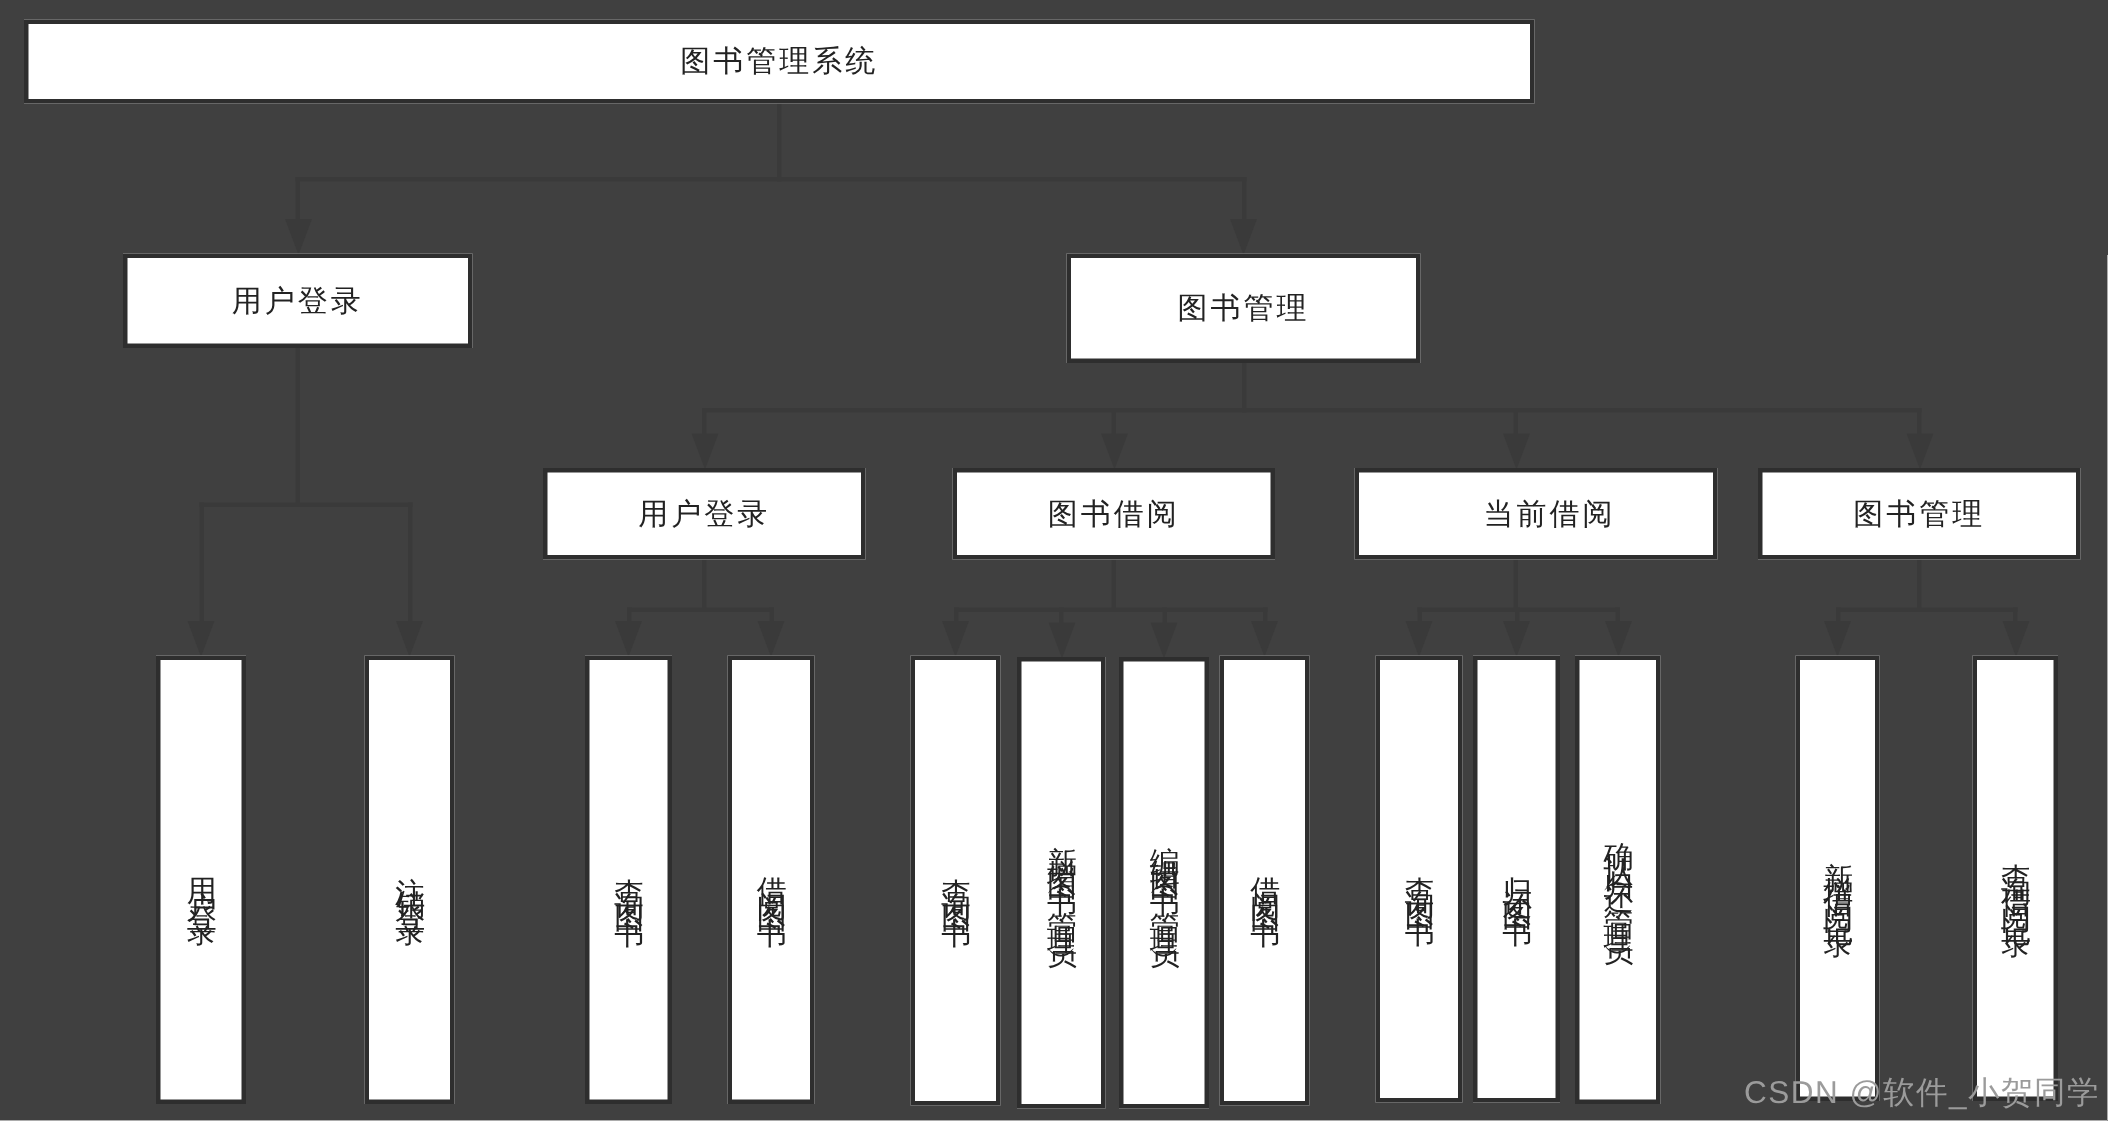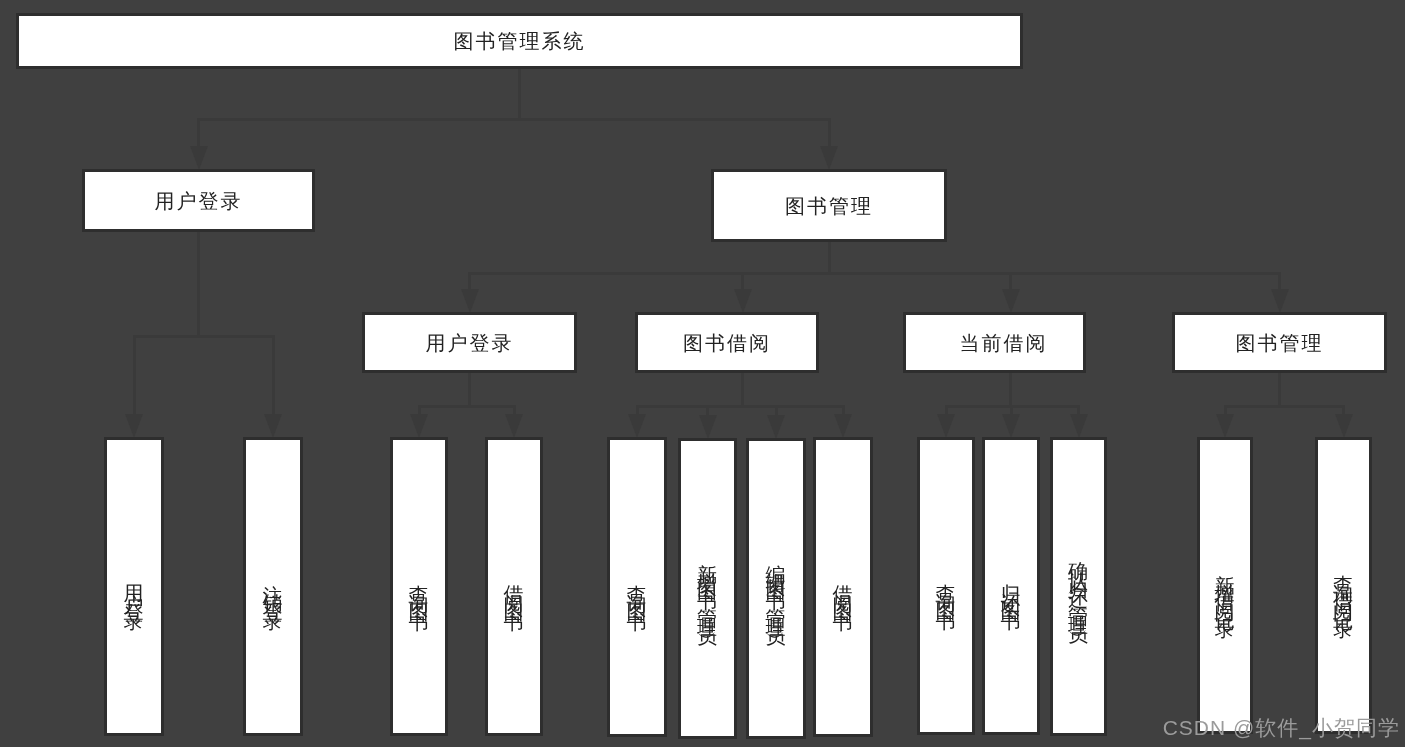--- a/index.html
+++ b/index.html
@@ -112,22 +112,22 @@
       <div class="line" style="left: 1223.5px; top: 405px; width: 3px; height: 10px;"></div>
       <div class="arrowhead" style="left: 1216px; top: 414px;"></div>
       <div class="line" style="left: 1342px; top: 405px; width: 3px; height: 10px;"></div>
       <div class="arrowhead" style="left: 1334.5px; top: 414px;"></div>
     </div>
   <div id="node-layer">
       <div class="node h" style="left: 16px; top: 13px; width: 1007px; height: 56px;">图书管理系统</div>
       <div class="node h" style="left: 82px; top: 169px; width: 233px; height: 63px;">用户登录</div>
       <div class="node h" style="left: 711px; top: 169px; width: 236px; height: 73px;">图书管理</div>
       <div class="node h" style="left: 362px; top: 312px; width: 215px; height: 61px;">用户登录</div>
-      <div class="node h" style="left: 635px; top: 312px; width: 184px; height: 61px;">图书借阅</div>
-      <div class="node h" style="left: 903px; top: 312px; width: 183px; height: 61px; padding-left: 18px;">当前借阅</div>
+      <div class="node h" style="left: 635px; top: 312px; width: 215px; height: 61px;">图书借阅</div>
+      <div class="node h" style="left: 903px; top: 312px; width: 242px; height: 61px; padding-left: 18px;">当前借阅</div>
       <div class="node h" style="left: 1172px; top: 312px; width: 215px; height: 61px;">图书管理</div>
       <div class="node v" style="left: 104px; top: 437px; width: 60px; height: 299px;">用户登录</div>
       <div class="node v" style="left: 243px; top: 437px; width: 60px; height: 299px;">注销登录</div>
       <div class="node v" style="left: 390px; top: 437px; width: 58px; height: 299px;">查询图书</div>
       <div class="node v" style="left: 485px; top: 437px; width: 58px; height: 299px;">借阅图书</div>
       <div class="node v" style="left: 607px; top: 437px; width: 60px; height: 300px;">查询图书</div>
       <div class="node v" style="left: 678px; top: 438px; width: 59px; height: 301px;">新增图书（管理员）</div>
       <div class="node v" style="left: 746px; top: 438px; width: 60px; height: 301px;">编辑图书（管理员）</div>
       <div class="node v" style="left: 813px; top: 437px; width: 60px; height: 300px;">借阅图书</div>
       <div class="node v" style="left: 917px; top: 437px; width: 58px; height: 298px;">查询图书</div>

